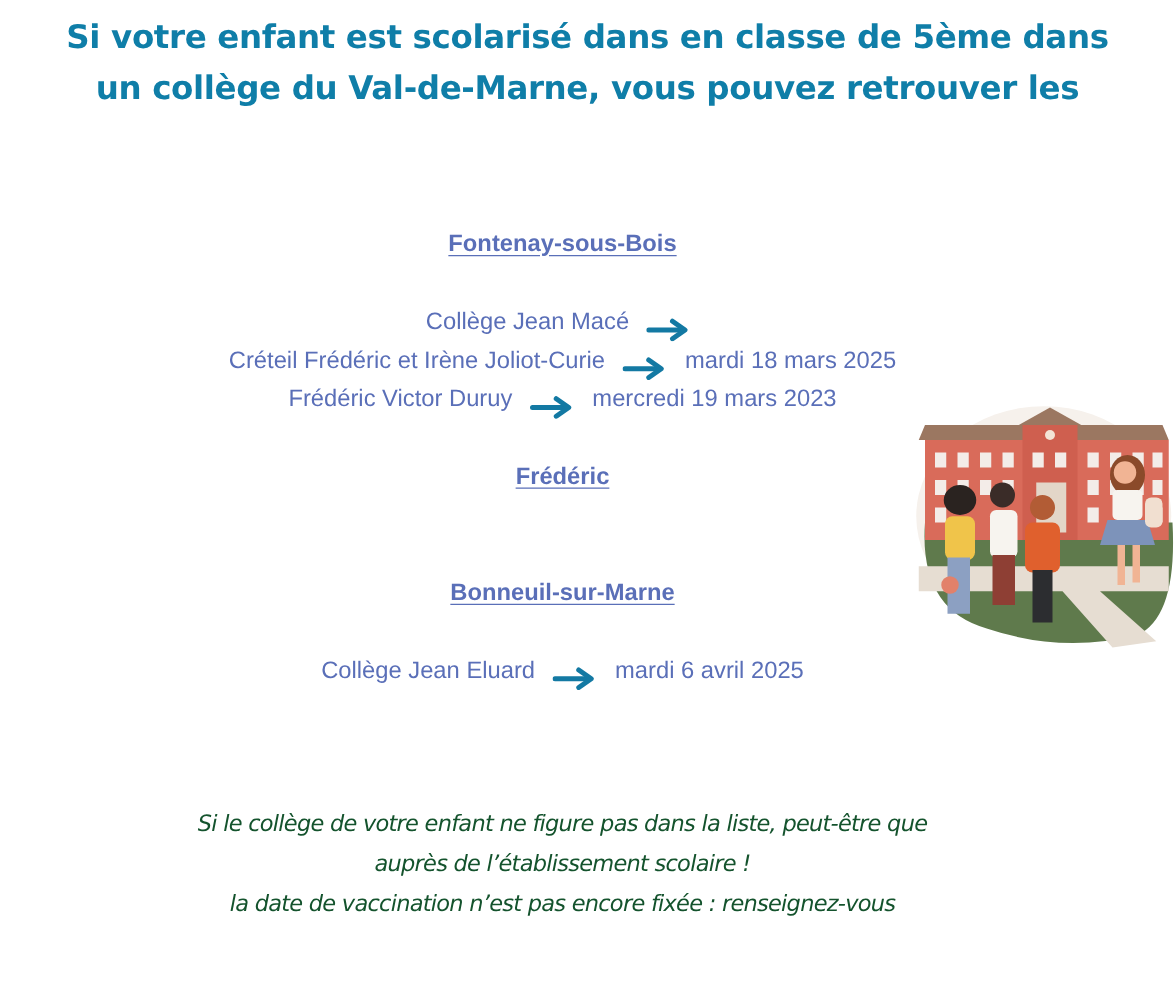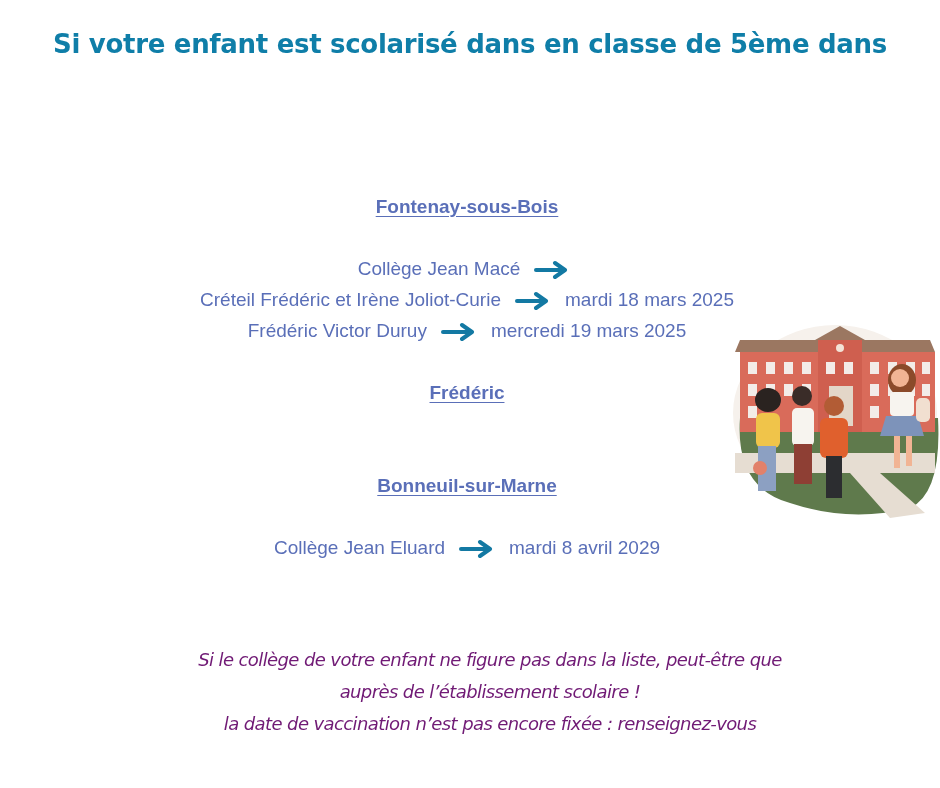--- a/index.html
+++ b/index.html
@@ -4,52 +4,52 @@
   <style>
     html, body { margin: 0; padding: 0; }
     body {
       width: 940px; height: 788px; background: #ffffff; position: relative; overflow: hidden;
       font-family: "Liberation Sans", sans-serif;
     }
     .title {
       position: absolute; left: 0; top: 10px; width: 940px;
       text-align: center; color: #0f7ea8; font-weight: bold;
       font-family: "DejaVu Sans", sans-serif;
-      font-size: 26px; line-height: 41px; letter-spacing: -0.3px; margin-top: 14px;
+      font-size: 26px; line-height: 41px; letter-spacing: -0.3px;
     }
     .title div { white-space: nowrap; }
     .content {
-      position: absolute; left: 17px; top: 180px; width: 900px;
+      position: absolute; left: 0; top: 180px; width: 900px;
       text-align: center; color: #5a6fb8;
       font-family: "Liberation Sans", sans-serif;
-      margin-top: 11px;
     }
     .city {
       font-weight: bold; text-decoration: underline; font-size: 19px;
       text-underline-offset: 3px; height: 31px; line-height: 31px;
     }
     .spacer { height: 31px; }
     .row {
       font-size: 19px; height: 31px; line-height: 31px; white-space: nowrap;
-      display: flex; justify-content: center; align-items: center; gap: 8px;
+      display: flex; justify-content: center; align-items: flex-end; gap: 8px;
     }
     .arrow { display: inline-block; width: 36px; height: 20px; margin: 0 6px; }
     .arrow svg { display: block; }
     .footnote {
       position: absolute; left: 0; top: 644px; width: 900px; text-align: center;
-      color: #701a75; font-style: italic; font-size: 18px; line-height: 32px;
-      font-family: "DejaVu Sans", sans-serif; letter-spacing: -0.6px; padding-left: 40px;
+      color: #14532d; font-style: italic; font-size: 18px; line-height: 32px;
+      font-family: "DejaVu Sans", sans-serif; letter-spacing: -0.6px;
     }
     .illustration { position: absolute; left: 730px; top: 318px; width: 210px; height: 210px; }
   </style>
 </head>
 <body>
 
 <div class="title">
   <div>Si votre enfant est scolarisé dans en classe de 5ème dans</div>
+  <div>un collège du Val-de-Marne, vous pouvez retrouver  les</div>
 </div>
 
 <div class="content">
 
   <div class="city">Fontenay-sous-Bois</div>
   <div class="spacer"></div>
   <div class="row">
     <span>Collège Jean Macé</span>
     <span class="arrow">
         <svg width="36" height="20" viewBox="0 0 36 20">
@@ -69,39 +69,39 @@
     <span>mardi 18 mars 2025</span>
   </div>
   <div class="row">
     <span>Frédéric Victor Duruy</span>
     <span class="arrow">
         <svg width="36" height="20" viewBox="0 0 36 20">
           <path d="M2 11 H28" stroke="#1379a3" stroke-width="4" stroke-linecap="round"></path>
           <path d="M21 4 L31 11 L21 18" fill="none" stroke="#1379a3" stroke-width="4" stroke-linecap="round" stroke-linejoin="round"></path>
         </svg>
       </span>
-    <span>mercredi 19 mars 2025</span>
+    <span>mercredi 19 mars 2023</span>
   </div>
   <div class="spacer"></div>
 
   <div class="city">Frédéric</div>
   <div class="spacer"></div>
   <div class="spacer"></div>
 
   <div class="city">Bonneuil-sur-Marne</div>
   <div class="spacer"></div>
   <div class="row">
     <span>Collège Jean Eluard</span>
     <span class="arrow">
         <svg width="36" height="20" viewBox="0 0 36 20">
           <path d="M2 11 H28" stroke="#1379a3" stroke-width="4" stroke-linecap="round"></path>
           <path d="M21 4 L31 11 L21 18" fill="none" stroke="#1379a3" stroke-width="4" stroke-linecap="round" stroke-linejoin="round"></path>
         </svg>
       </span>
-    <span>mardi 8 avril 2029</span>
+    <span>mardi 6 avril 2025</span>
   </div>
 </div>
 
 <div class="footnote">
   <div>Si le collège de votre enfant ne figure pas dans la liste, peut-être que</div>
   <div>auprès de l’établissement scolaire !</div>
   <div>la date de vaccination n’est pas encore fixée : renseignez-vous</div>
 </div>
 
 <div class="illustration">

